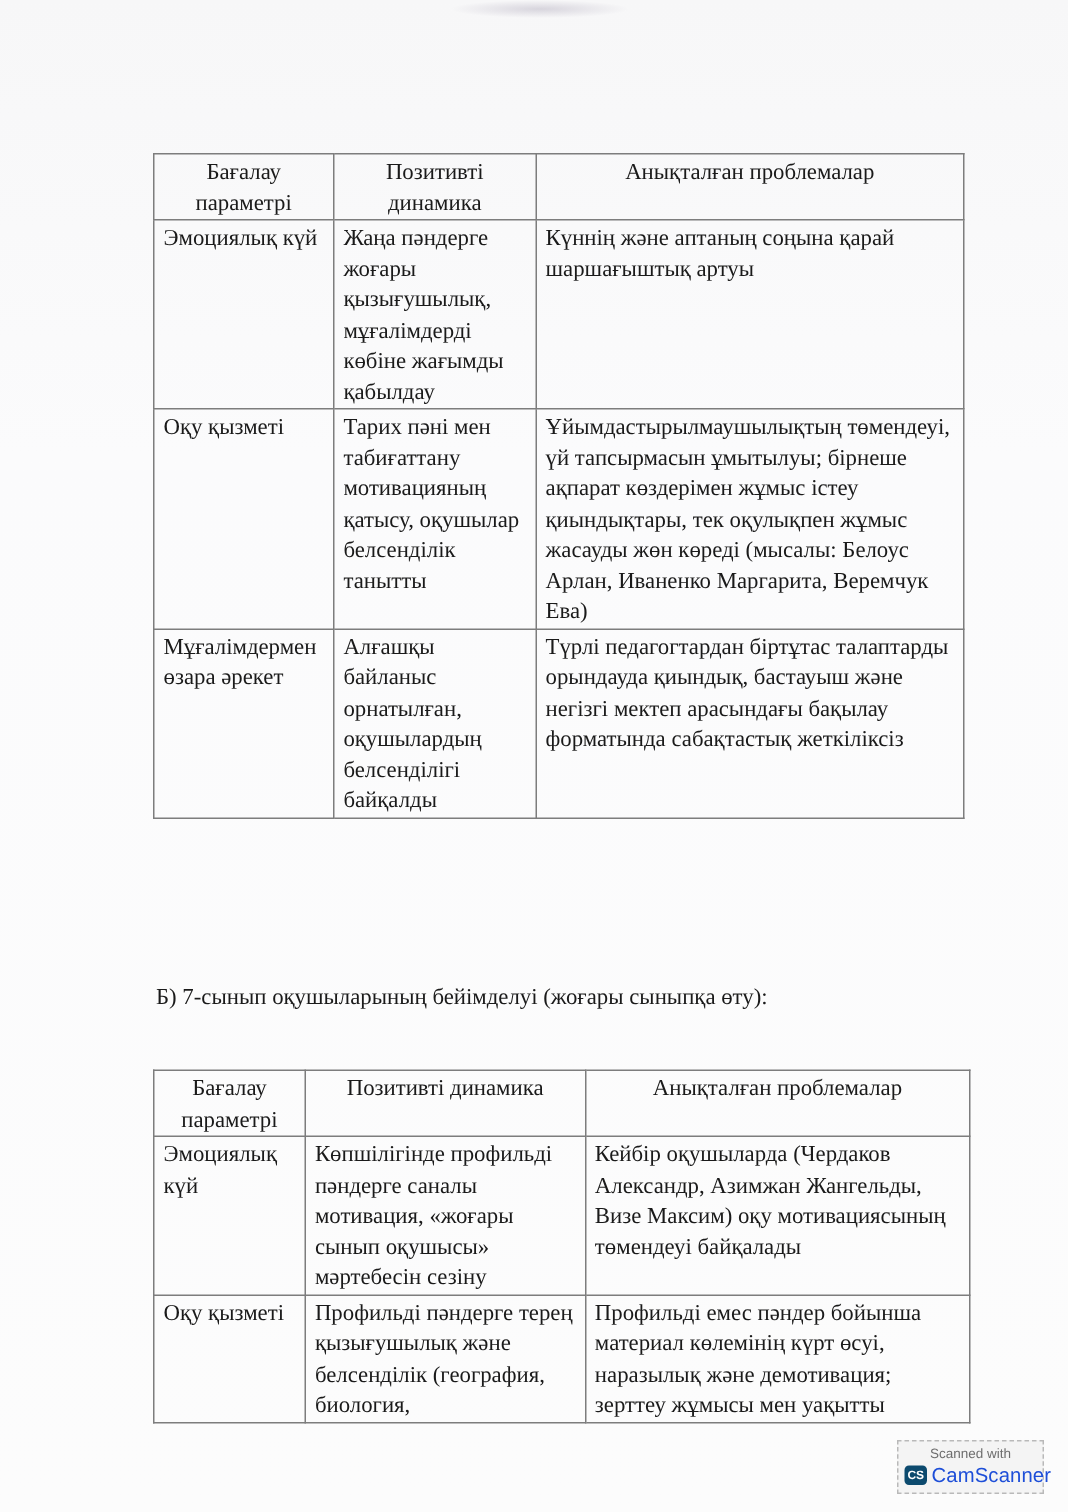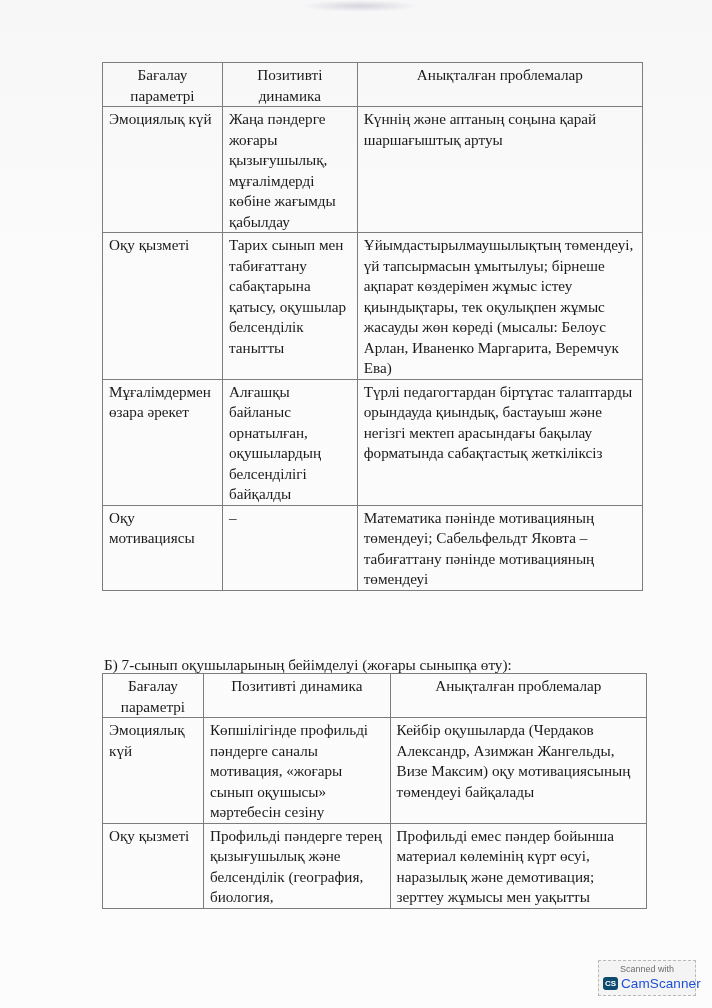--- a/index.html
+++ b/index.html
@@ -22,20 +22,21 @@
       top: 0;
       width: 120px;
       height: 12px;
       background: radial-gradient(ellipse at center, rgba(120,110,140,0.25) 0%, rgba(255,255,255,0) 70%);
     }
     table.doc-table {
       position: absolute;
       border-collapse: collapse;
       font-size: 15.2px;
       line-height: 20.5px;
+      margin-top: 40px;
     }
     table.doc-table td, table.doc-table th {
       border: 1px solid #7d7d7d;
       vertical-align: top;
       padding: 2px 6px 0 6px;
       font-weight: normal;
       text-align: left;
     }
     table.doc-table th {
       text-align: center;
@@ -140,32 +141,27 @@
     <th>Позитивті динамика</th>
     <th>Анықталған проблемалар</th>
   </tr>
   <tr class="r1">
     <td>Эмоциялық күй</td>
     <td>Жаңа пәндерге жоғары қызығушылық, мұғалімдерді көбіне жағымды қабылдау</td>
     <td>Күннің және аптаның соңына қарай шаршағыштық артуы</td>
   </tr>
   <tr class="r2">
     <td>Оқу қызметі</td>
-    <td>Тарих сынып мен табиғаттану сабақтарына қатысу, оқушылар белсенділік танытты</td>
+    <td>Тарих пәні мен табиғаттану мотивацияның қатысу, оқушылар белсенділік танытты</td>
     <td>Ұйымдастырылмаушылықтың төмендеуі, үй тапсырмасын ұмытылуы; бірнеше ақпарат көздерімен жұмыс істеу қиындықтары, тек оқулықпен жұмыс жасауды жөн көреді (мысалы: Белоус Арлан, Иваненко Маргарита, Веремчук Ева)</td>
   </tr>
   <tr class="r4">
     <td>Мұғалімдермен өзара әрекет</td>
     <td>Алғашқы байланыс орнатылған, оқушылардың белсенділігі байқалды</td>
     <td>Түрлі педагогтардан біртұтас талаптарды орындауда қиындық, бастауыш және негізгі мектеп арасындағы бақылау форматында сабақтастық жеткіліксіз</td>
-  </tr>
-  <tr class="r5">
-    <td>Оқу мотивациясы</td>
-    <td>–</td>
-    <td>Математика пәнінде мотивацияның төмендеуі; Сабельфельдт Яковта – табиғаттану пәнінде мотивацияның төмендеуі</td>
   </tr>
 </tbody>
   </table>
 
 <div class="caption">Б) 7-сынып оқушыларының бейімделуі (жоғары сыныпқа өту):</div>
 
 <table id="table-b" class="doc-table">
   <colgroup>
       <col class="c1">
       <col class="c2">

